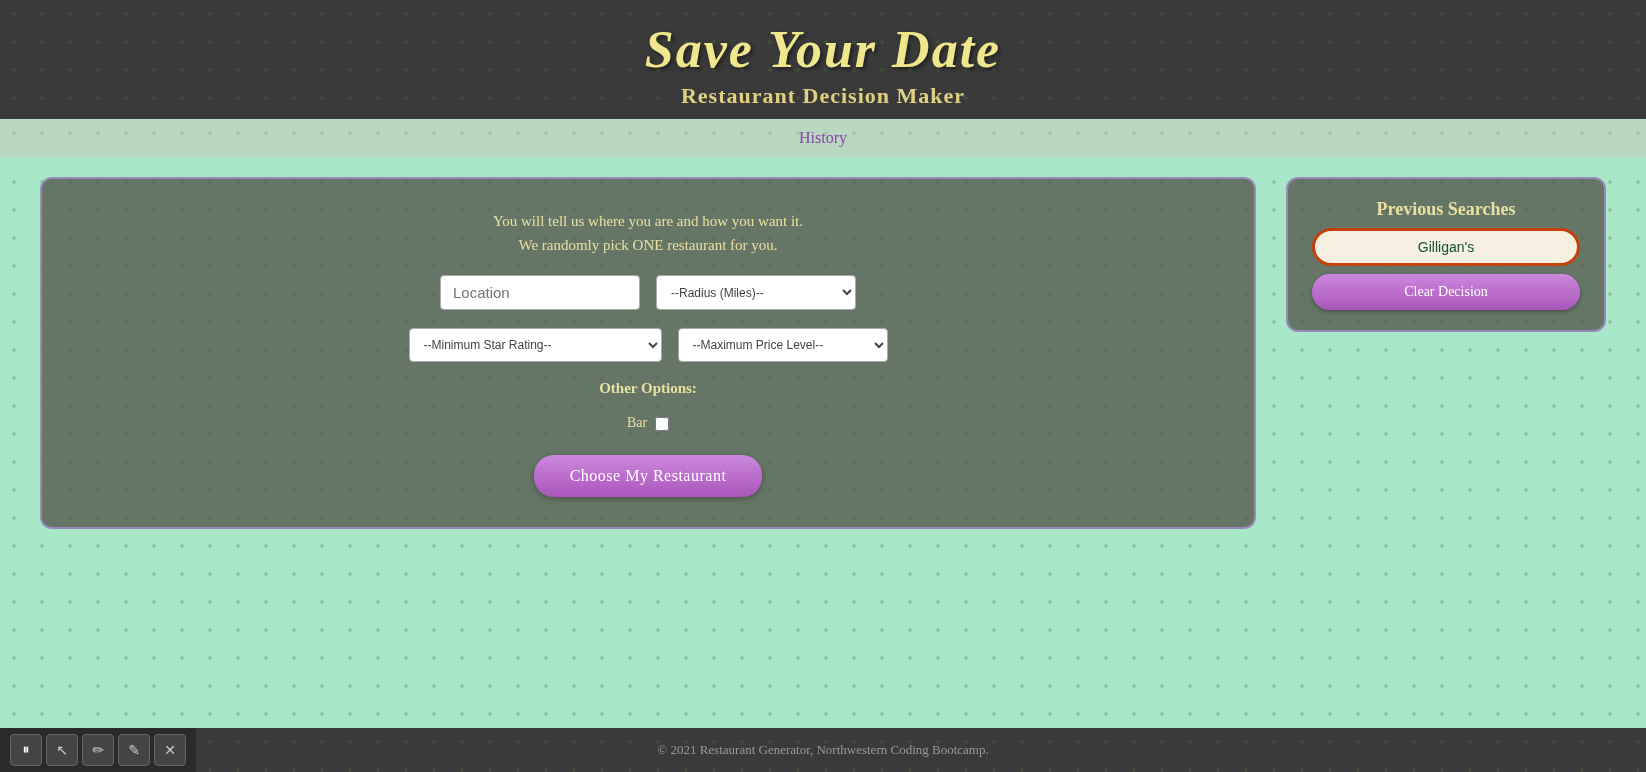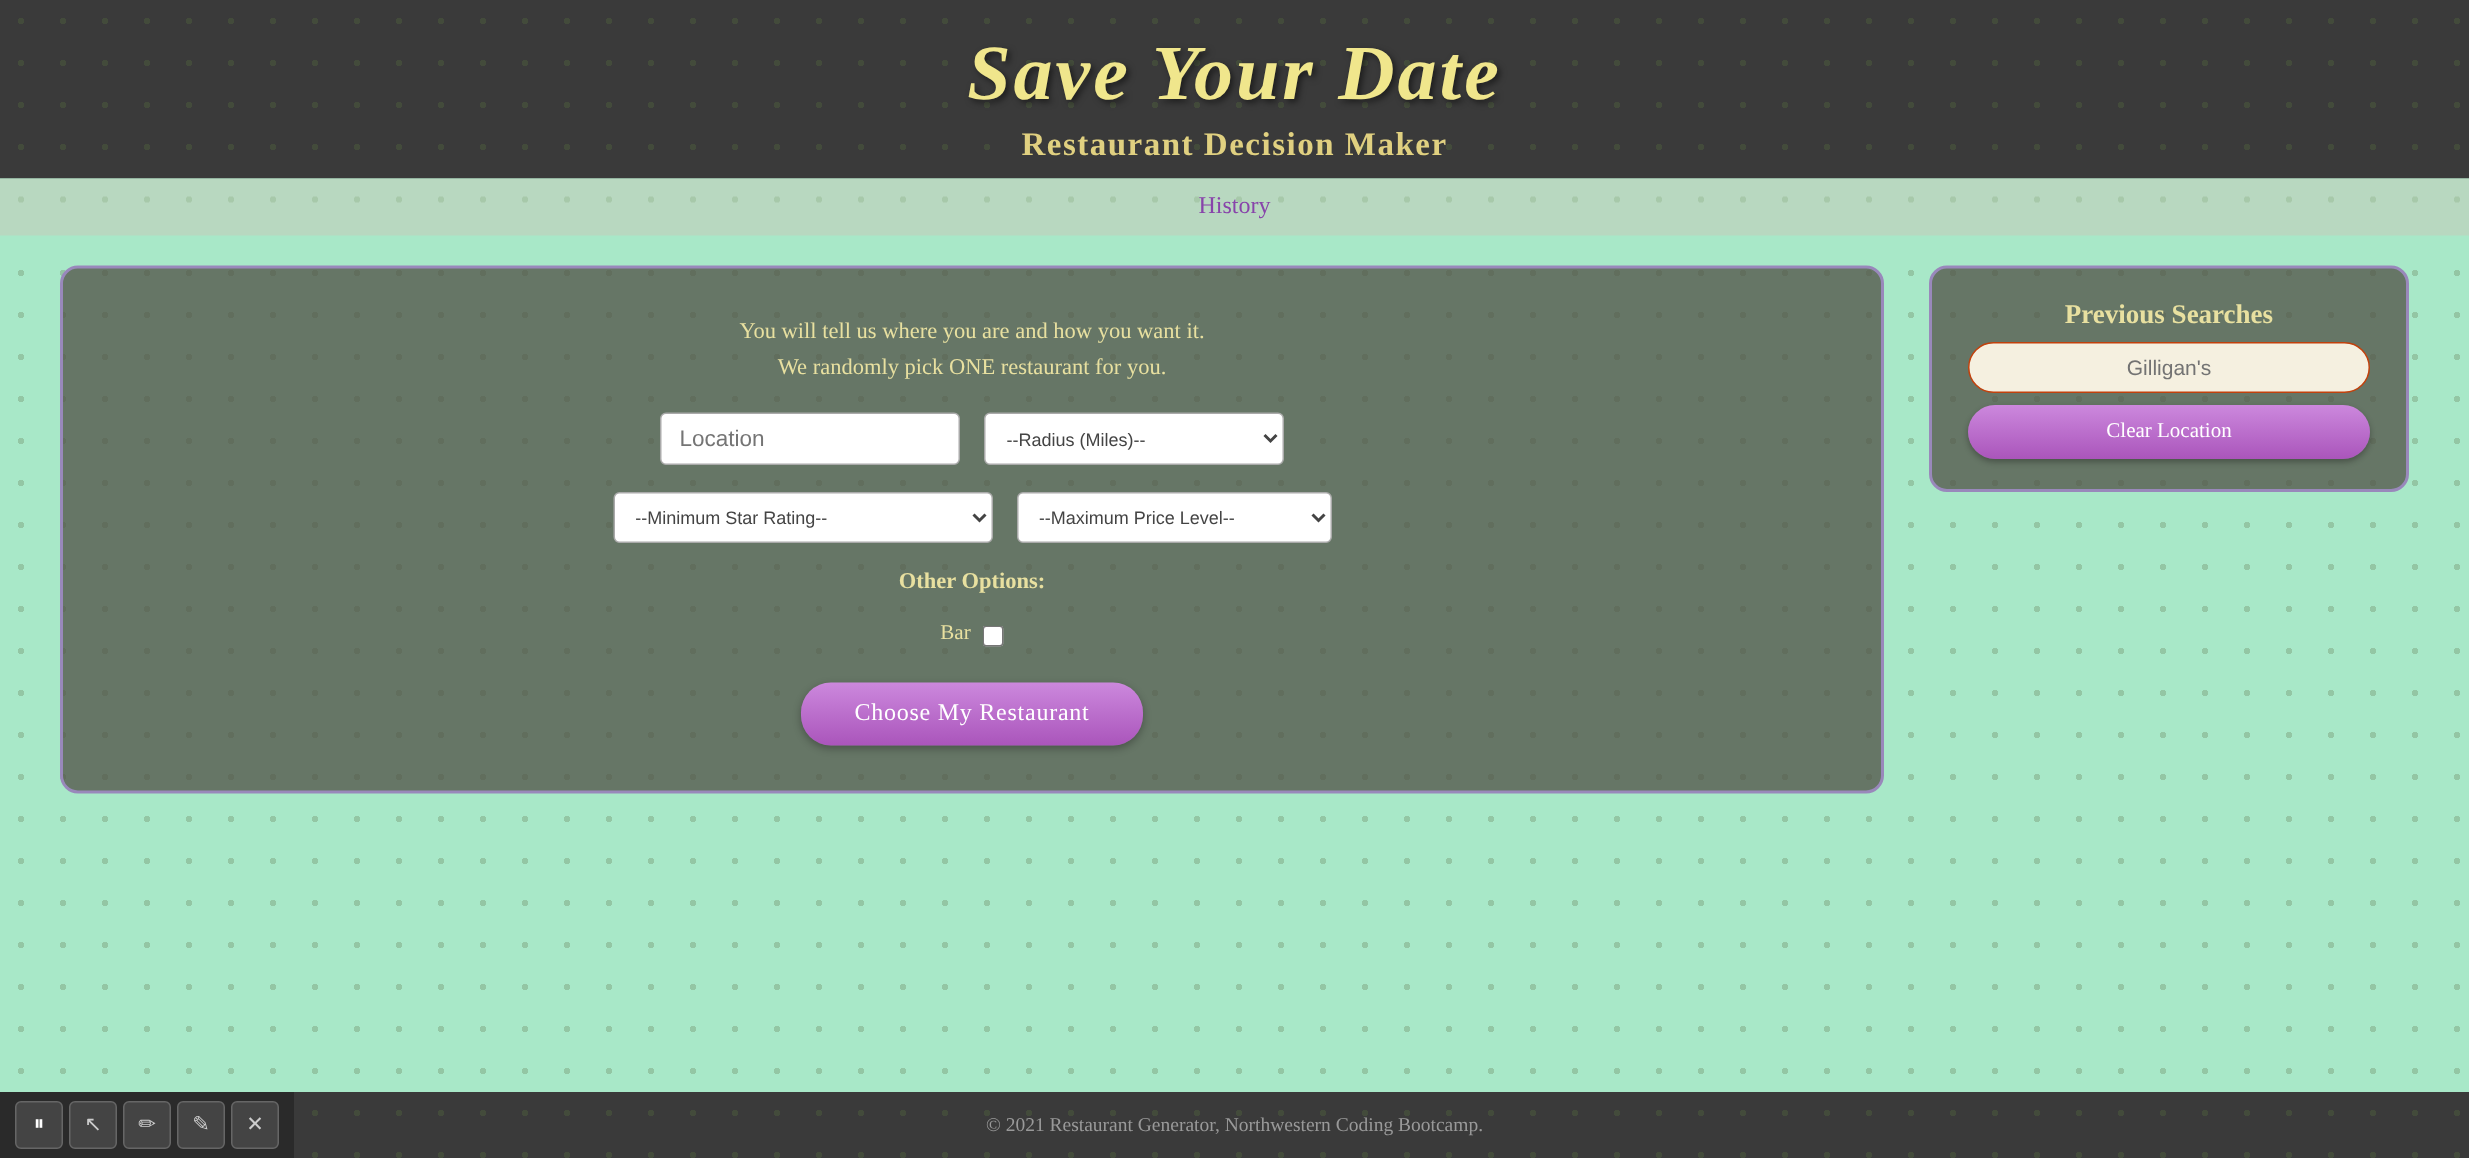--- a/index.html
+++ b/index.html
@@ -186,22 +186,22 @@
 
     .searches-title {
       color: #e8e0a0;
       font-size: 18px;
       font-weight: bold;
       text-align: center;
     }
 
     .search-result-btn {
       background: #f5f0e0;
-      color: #737373;
-      border: 1px solid #c2410c;
+      color: #14532d;
+      border: 3px solid #c2410c;
       border-radius: 20px;
       padding: 8px 24px;
       font-size: 14px;
       cursor: pointer;
       width: 100%;
       text-align: center;
     }
 
     .clear-history-btn {
       background: linear-gradient(to bottom, #cc88dd, #aa55bb);
@@ -316,21 +316,21 @@
       <label>Bar</label>
       <input type="checkbox" class="bar-checkbox" style="">
     </div>
 
     <button class="choose-btn">Choose My Restaurant</button>
   </div>
 
   <div class="searches-panel">
     <div class="searches-title">Previous Searches</div>
     <button class="search-result-btn">Gilligan's</button>
-    <button class="clear-history-btn">Clear Location</button>
+    <button class="clear-history-btn">Clear Decision</button>
   </div>
 
 </div>
 
 <footer class="footer">
   <span>© 2021 Restaurant Generator, Northwestern Coding Bootcamp.</span>
 </footer>
 
 <div class="bottom-toolbar">
   <div class="toolbar-btn pause-btn">

